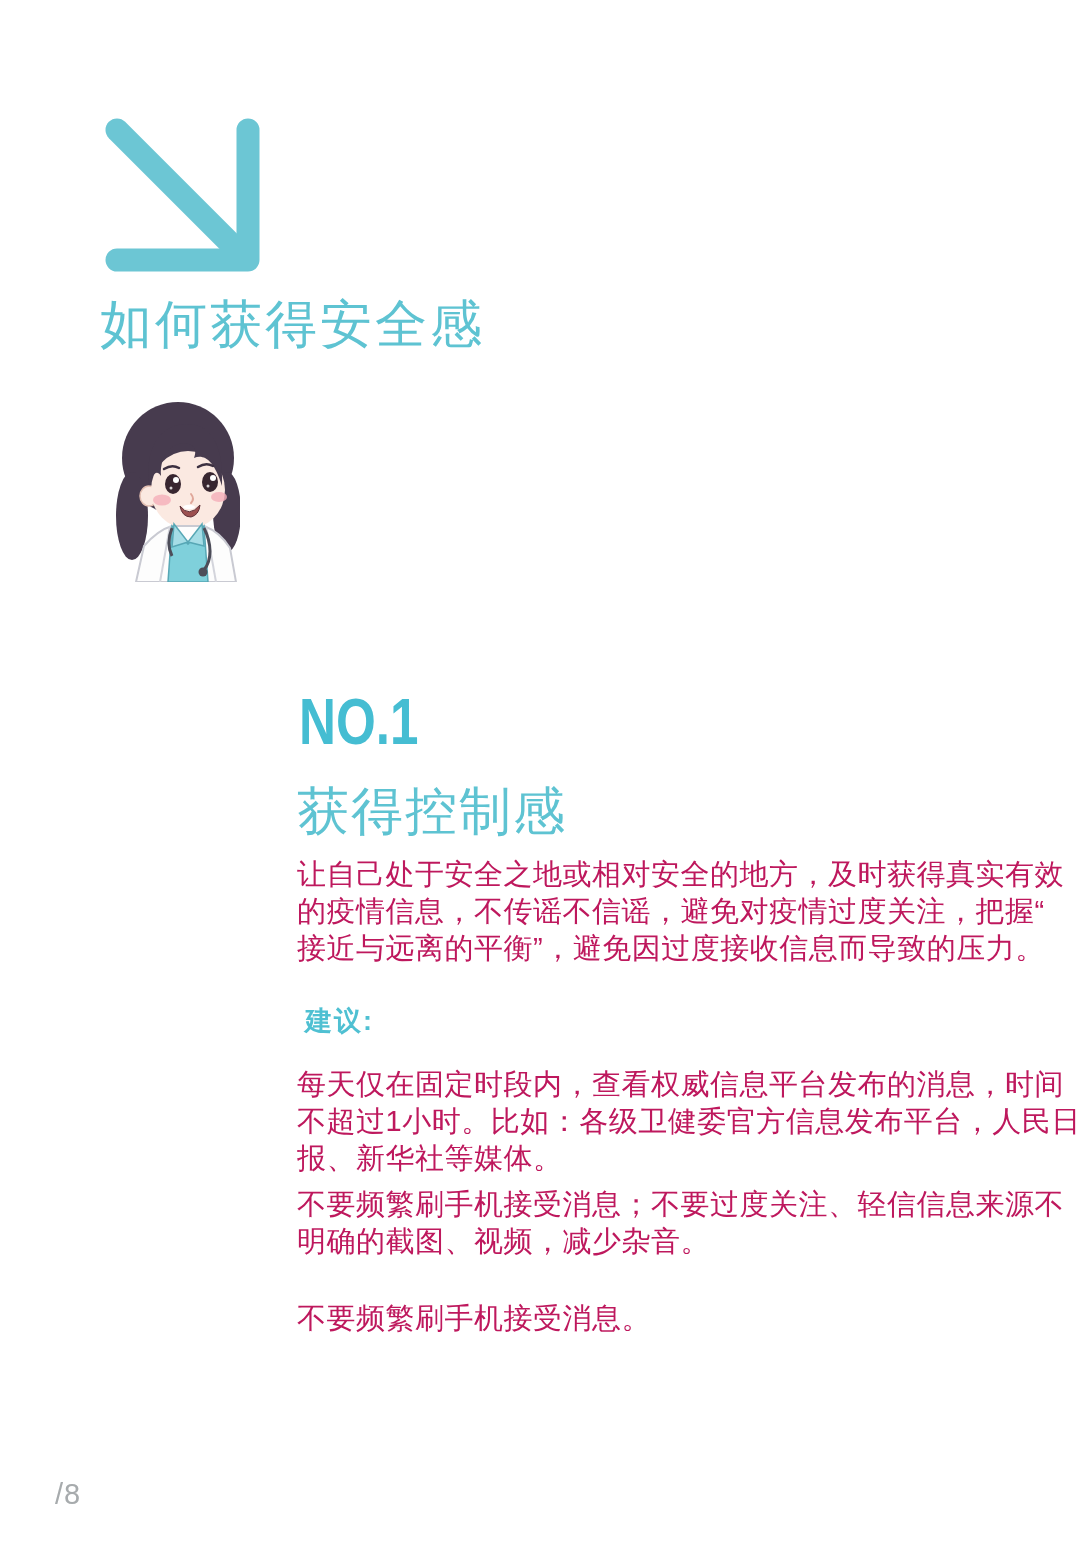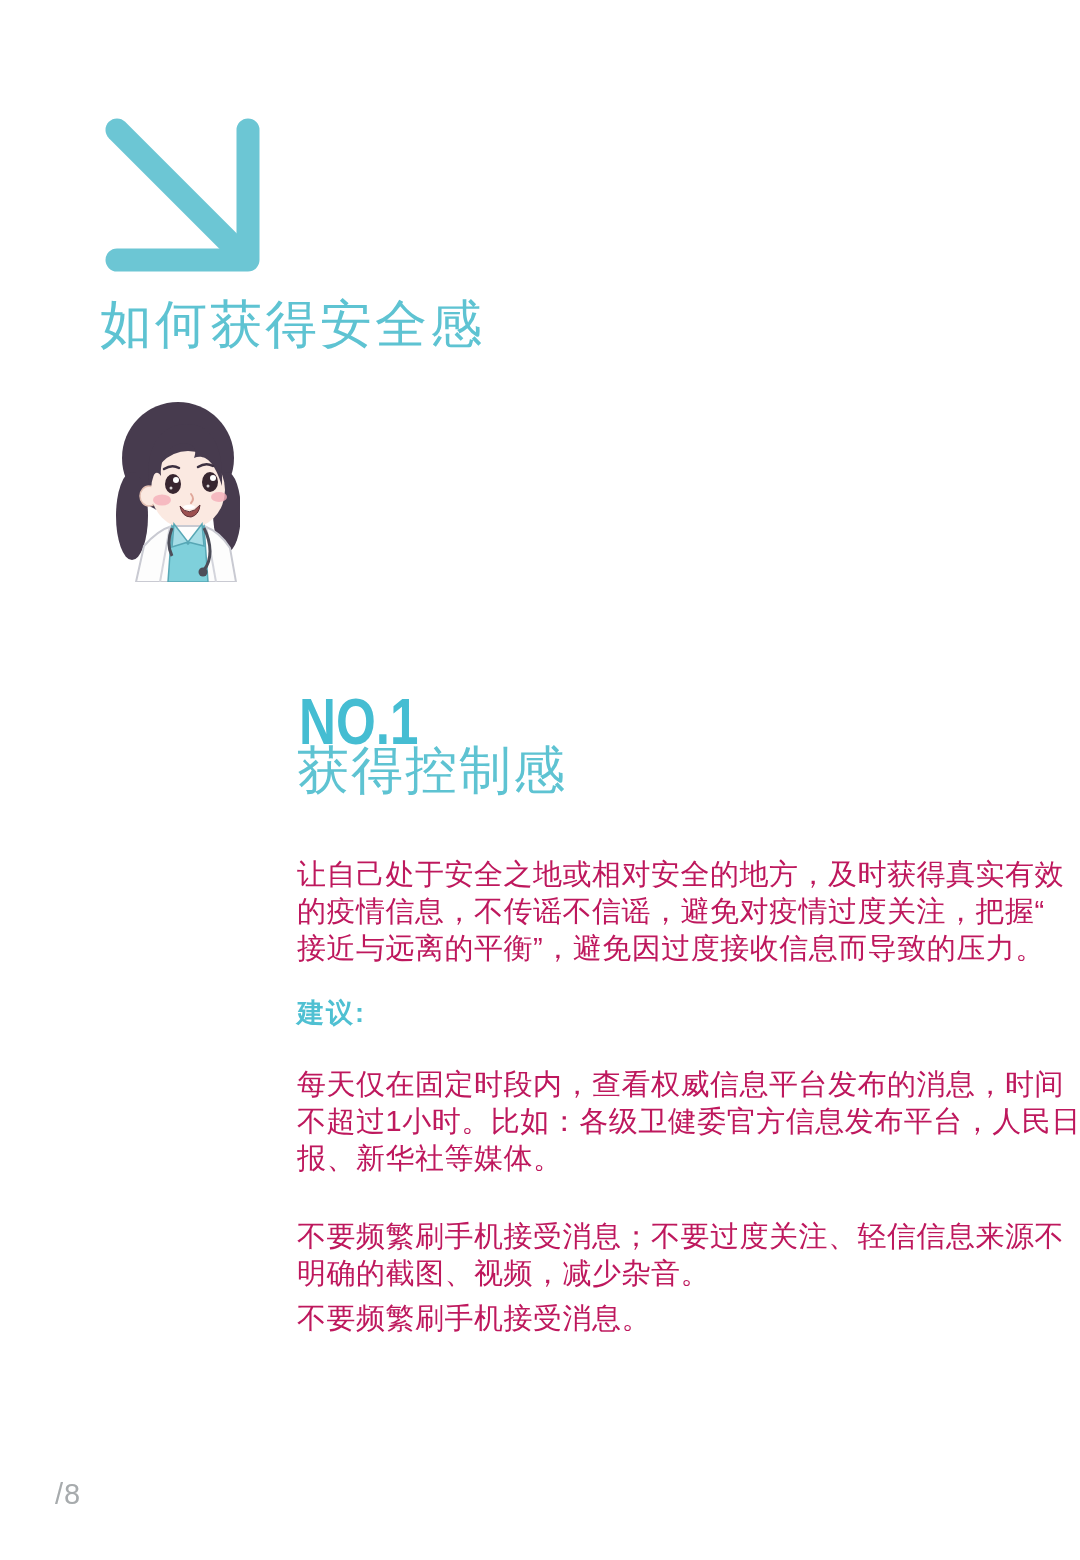--- a/index.html
+++ b/index.html
@@ -41,21 +41,21 @@
     font-weight: 800;
     color: #45bdd2;
     line-height: 1;
     letter-spacing: 0px;
     transform: scaleX(0.8);
     transform-origin: left top;
   }
   .section-heading {
     position: absolute;
     left: 297px;
-    top: 739px;
+    top: 780px;
     margin: 0;
     font-size: 52px;
     font-weight: 400;
     letter-spacing: 2px;
     color: #5ec3d2;
     line-height: 1.2;
   }
   .body-par {
     position: absolute;
     left: 297px;
@@ -64,29 +64,29 @@
     line-height: 37px;
     letter-spacing: 0.5px;
     color: #be185d;
     white-space: pre;
   }
   .intro-par   { top: 856px; }
   .advice-label {
     position: absolute;
     left: 297px;
     top: 999px;
-    margin: 0;
+    margin: 8px;
     font-size: 27px;
     font-weight: 700;
     letter-spacing: 2px;
     color: #4fc0d2;
     line-height: 1.1;
   }
   .advice-par  { top: 1066px; }
-  .tip2-par    { top: 1186px; margin-top: 32px; }
+  .tip2-par    { top: 1186px; }
   .tip3-par    { top: 1300px; }
   .page-number {
     position: absolute;
     left: 55px;
     top: 1478px;
     margin: 0;
     font-size: 29px;
     color: #a7abad;
     letter-spacing: 1px;
   }

